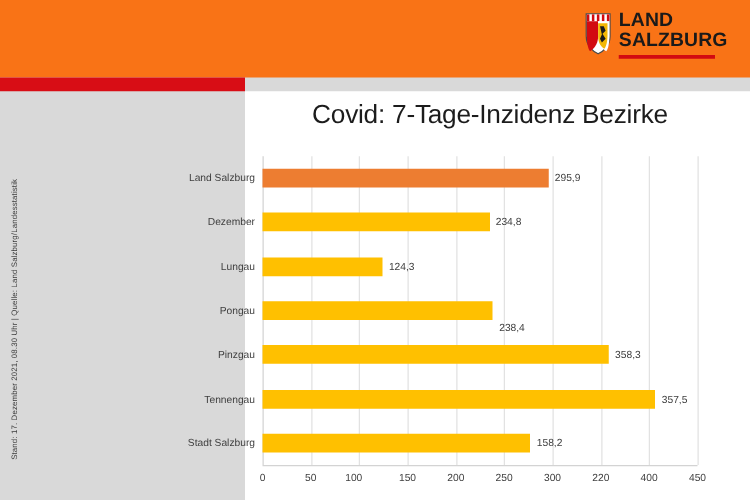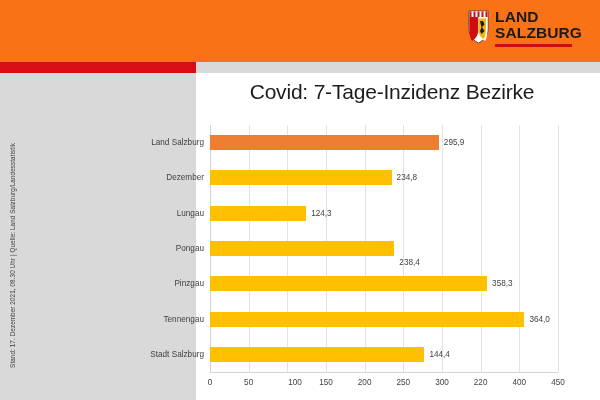--- a/index.html
+++ b/index.html
@@ -265,33 +265,33 @@
         <div class="value-label" style="left: 399.363px; margin-top: 28px;">238,4</div>
       </div>
       <div class="row" style="top: 141.143px; height: 35.2857px;">
         <div class="cat-label">Pinzgau</div>
         <div class="bar" style="width: 277.085px;"></div>
         <div class="value-label" style="left: 492.085px;">358,3</div>
       </div>
       <div class="row" style="top: 176.429px; height: 35.2857px;">
         <div class="cat-label">Tennengau</div>
         <div class="bar" style="width: 314.437px;"></div>
-        <div class="value-label" style="left: 529.437px;">364,0</div>
+        <div class="value-label" style="left: 529.437px;">357,5</div>
       </div>
       <div class="row" style="top: 211.714px; height: 35.2857px;">
         <div class="cat-label">Stadt Salzburg</div>
         <div class="bar" style="width: 214.445px;"></div>
-        <div class="value-label" style="left: 429.445px;">144,4</div>
+        <div class="value-label" style="left: 429.445px;">158,2</div>
       </div>
     </div>
   <div id="x-axis">
     <div id="axis-line"></div>
   <div class="tick-label" style="left: 195px;">0</div>
       <div class="tick-label" style="left: 233.667px;">50</div>
-      <div class="tick-label" style="left: 280px;">100</div>
+      <div class="tick-label" style="left: 268px;">100</div>
       <div class="tick-label" style="left: 311px;">150</div>
       <div class="tick-label" style="left: 349.667px; text-align: center;">200</div>
       <div class="tick-label" style="left: 388.333px;">250</div>
       <div class="tick-label" style="left: 427px;">300</div>
       <div class="tick-label" style="left: 465.667px;">220</div>
       <div class="tick-label" style="left: 504.333px; text-align: center;">400</div>
       <div class="tick-label" style="left: 543px;">450</div>
     </div>
 </div>
 

